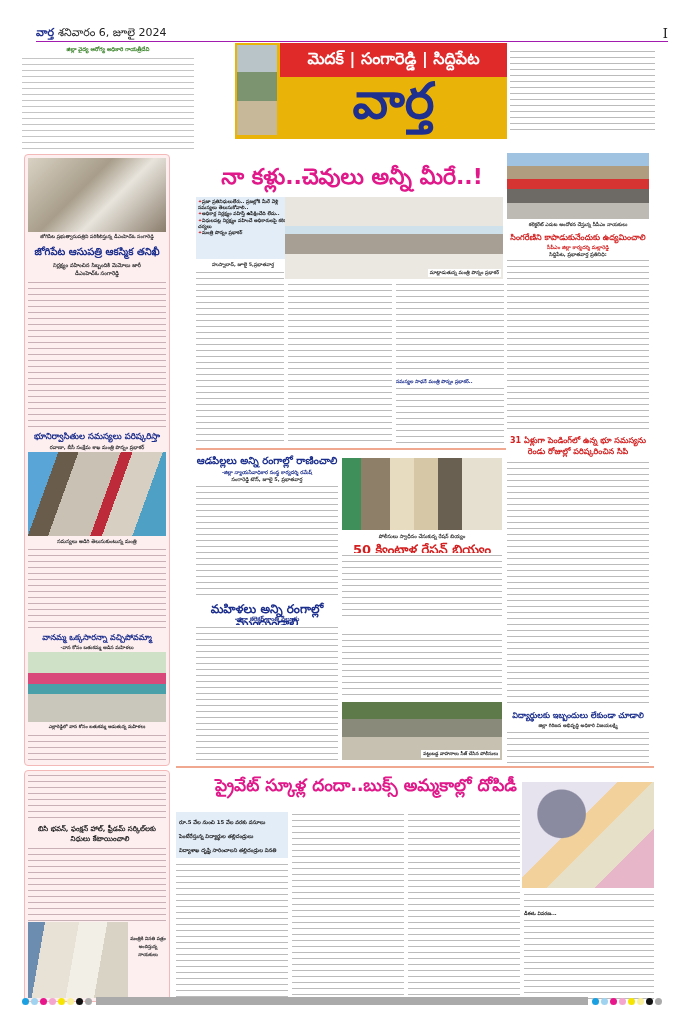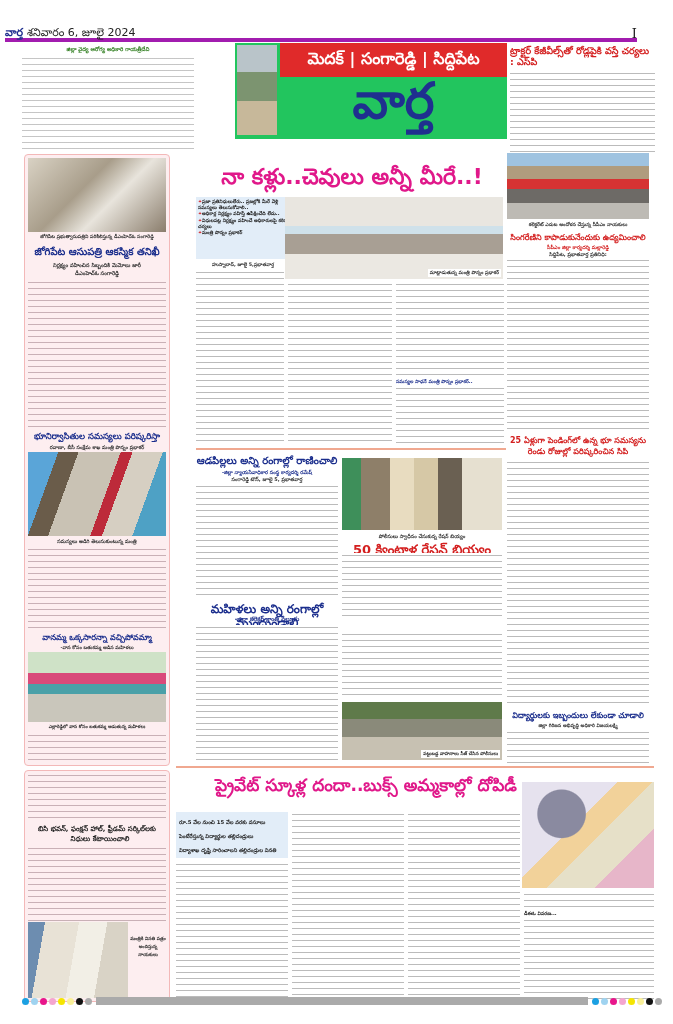--- a/index.html
+++ b/index.html
@@ -1,18 +1,18 @@
 <!DOCTYPE html>
 <html><head>
 <meta charset="utf-8">
 <style>
 *{box-sizing:border-box;margin:0;padding:0}
 body{width:673px;height:1024px;background:#fff;font-family:"DejaVu Sans",sans-serif;position:relative;overflow:hidden;color:#333}
 .abs{position:absolute}
-.topbar{left:5px;top:26px;width:632px;height:16px;border-bottom:4px solid #a21caf;font-size:11px;font-weight:bold;color:#222}
+.topbar{left:36px;top:26px;width:632px;height:16px;border-bottom:1px solid #a21caf;font-size:11px;font-weight:bold;color:#222}
 .topbar .pg{position:absolute;right:0;top:0;font-family:"DejaVu Serif",serif;font-weight:normal;font-size:13px}
 .rule{background:#f0a890}
 .hl{font-weight:bold;text-align:center;line-height:1.15}
 .green{color:#2e7d1e}
 .red{color:#d42020}
 .navy{color:#1a2d8c}
 .magenta{color:#e0188a}
 .sub{font-size:6px;text-align:center;color:#333;font-weight:bold}
 .photo{overflow:hidden}
 .cap{font-size:5.5px;text-align:center;font-weight:bold;color:#333}
@@ -30,28 +30,27 @@
   <span style="color:#1f2f8f">వార్త</span>
   <span style="font-weight:normal">శనివారం 6, జూలై 2024</span>
   <span class="pg">I</span>
 </div>
 
 <div class="abs" style="left:22px;top:46px;width:172px;">
   <div class="sub" style="font-size:5.5px;color:#2e7d1e">జిల్లా వైద్య ఆరోగ్య అధికారి గాయత్రీదేవి</div>
   <div class="lines" style="height:95px;margin-top:2px;opacity:.85"></div>
 </div>
 
-<div class="abs" style="left:235px;top:43px;width:272px;height:96px;background:#22c55e">
+<div class="abs" style="left:235px;top:43px;width:272px;height:96px;background:#eab308">
   <div class="photo" style="position:absolute;left:2px;top:2px;width:40px;height:90px;background:linear-gradient(#b9c4c9 0 30%,#7c9470 30% 62%,#c7b89a 62% 100%)"></div>
   <div style="position:absolute;left:45px;top:0;width:227px;height:34px;background:#e02a2a;color:#fff;font-size:16px;font-weight:bold;display:flex;align-items:center;justify-content:center">మెదక్ | సంగారెడ్డి | సిద్దిపేట</div>
   <div style="position:absolute;left:45px;top:34px;width:227px;height:60px;display:flex;align-items:center;justify-content:center;color:#1f2f8f;font-size:50px;font-weight:bold">వార్త</div>
 </div>
 
 <div class="abs" style="left:510px;top:46px;width:145px">
-  <div class="hl red" style="font-size:9.5px;text-align:left">ట్రాక్టర్ కేజీవీల్స్‌తో రోడ్లపైకి వస్తే చర్యలు : ఎస్‌పి</div>
   <div class="lines" style="height:84px;margin-top:3px"></div>
 </div>
 
 <div class="abs pinkbox" style="left:24px;top:154px;width:146px;height:612px;"></div>
 <div class="abs photo" style="left:28px;top:158px;width:138px;height:74px;background:linear-gradient(135deg,#d9d2c4,#a89d8a 40%,#e8e4dc 60%,#8a7d6c)"></div>
 <div class="abs cap" style="left:26px;top:234px;width:142px;font-size:4.8px">జోగిపేట ప్రభుత్వాసుపత్రిని పరిశీలిస్తున్న డీఎంహెచ్‌ఓ సంగారెడ్డి</div>
 <div class="abs hl navy" style="left:26px;top:246px;width:142px;font-size:10px">జోగిపేట ఆసుపత్రి ఆకస్మిక తనిఖీ</div>
 <div class="abs sub" style="left:26px;top:262px;width:142px;font-size:5.3px">నిర్లక్ష్యం వహించిన సిబ్బందికి మెమోలు జారీ</div>
 <div class="abs sub" style="left:26px;top:270px;width:142px;font-size:5.3px">డీఎంహెచ్‌ఓ సంగారెడ్డి</div>
 <div class="abs lines-pink" style="left:28px;top:280px;width:138px;height:150px"></div>
@@ -116,21 +115,21 @@
   <div style="position:absolute;right:2px;bottom:2px;background:#fff;font-size:4.6px;font-weight:bold;padding:1px 2px">పట్టుబడ్డ వాహనాలు సీజ్ చేసిన పోలీసులు</div>
 </div>
 
 <div class="abs photo" style="left:507px;top:153px;width:142px;height:66px;background:linear-gradient(180deg,#9fc3e0 0 20%,#b09c7e 20% 40%,#d63333 40% 55%,#6d6a66 55% 75%,#bdbab4 75%)"></div>
 <div class="abs cap" style="left:507px;top:222px;width:142px;font-size:4.8px">కలెక్టరేట్ ఎదుట ఆందోళన చేస్తున్న సీపీఎం నాయకులు</div>
 <div class="abs hl red" style="left:507px;top:233px;width:142px;font-size:8px">సింగరేణిని కాపాడుకునేందుకు ఉద్యమించాలి</div>
 <div class="abs sub" style="left:507px;top:244px;width:142px;font-size:5px;color:#d42020">సీపీఎం జిల్లా కార్యదర్శి మల్లారెడ్డి</div>
 <div class="abs sub" style="left:507px;top:251px;width:142px;font-size:5px">సిద్దిపేట, ప్రభాతవార్త ప్రతినిధి:</div>
 <div class="abs lines" style="left:507px;top:258px;width:142px;height:174px"></div>
 
-<div class="abs hl red" style="left:507px;top:436px;width:142px;font-size:8px">25 ఏళ్లుగా పెండింగ్‌లో ఉన్న భూ సమస్యను</div>
+<div class="abs hl red" style="left:507px;top:436px;width:142px;font-size:8px">31 ఏళ్లుగా పెండింగ్‌లో ఉన్న భూ సమస్యను</div>
 <div class="abs hl red" style="left:507px;top:447px;width:142px;font-size:8px">రెండు రోజుల్లో పరిష్కరించిన సిపి</div>
 <div class="abs lines" style="left:507px;top:460px;width:142px;height:248px"></div>
 
 <div class="abs hl navy" style="left:507px;top:711px;width:142px;font-size:8px">విద్యార్థులకు ఇబ్బందులు లేకుండా చూడాలి</div>
 <div class="abs sub" style="left:507px;top:723px;width:142px;font-size:4.8px">జిల్లా గిరిజన అభివృద్ధి అధికారి విజయలక్ష్మి</div>
 <div class="abs lines" style="left:507px;top:730px;width:142px;height:34px"></div>
 
 <div class="abs rule" style="left:176px;top:766px;width:478px;height:2px"></div>
 
 <div class="abs hl magenta" style="left:176px;top:776px;width:380px;font-size:17px;text-align:center">ప్రైవేట్ స్కూళ్ల దందా..బుక్స్ అమ్మకాల్లో దోపిడీ</div>

